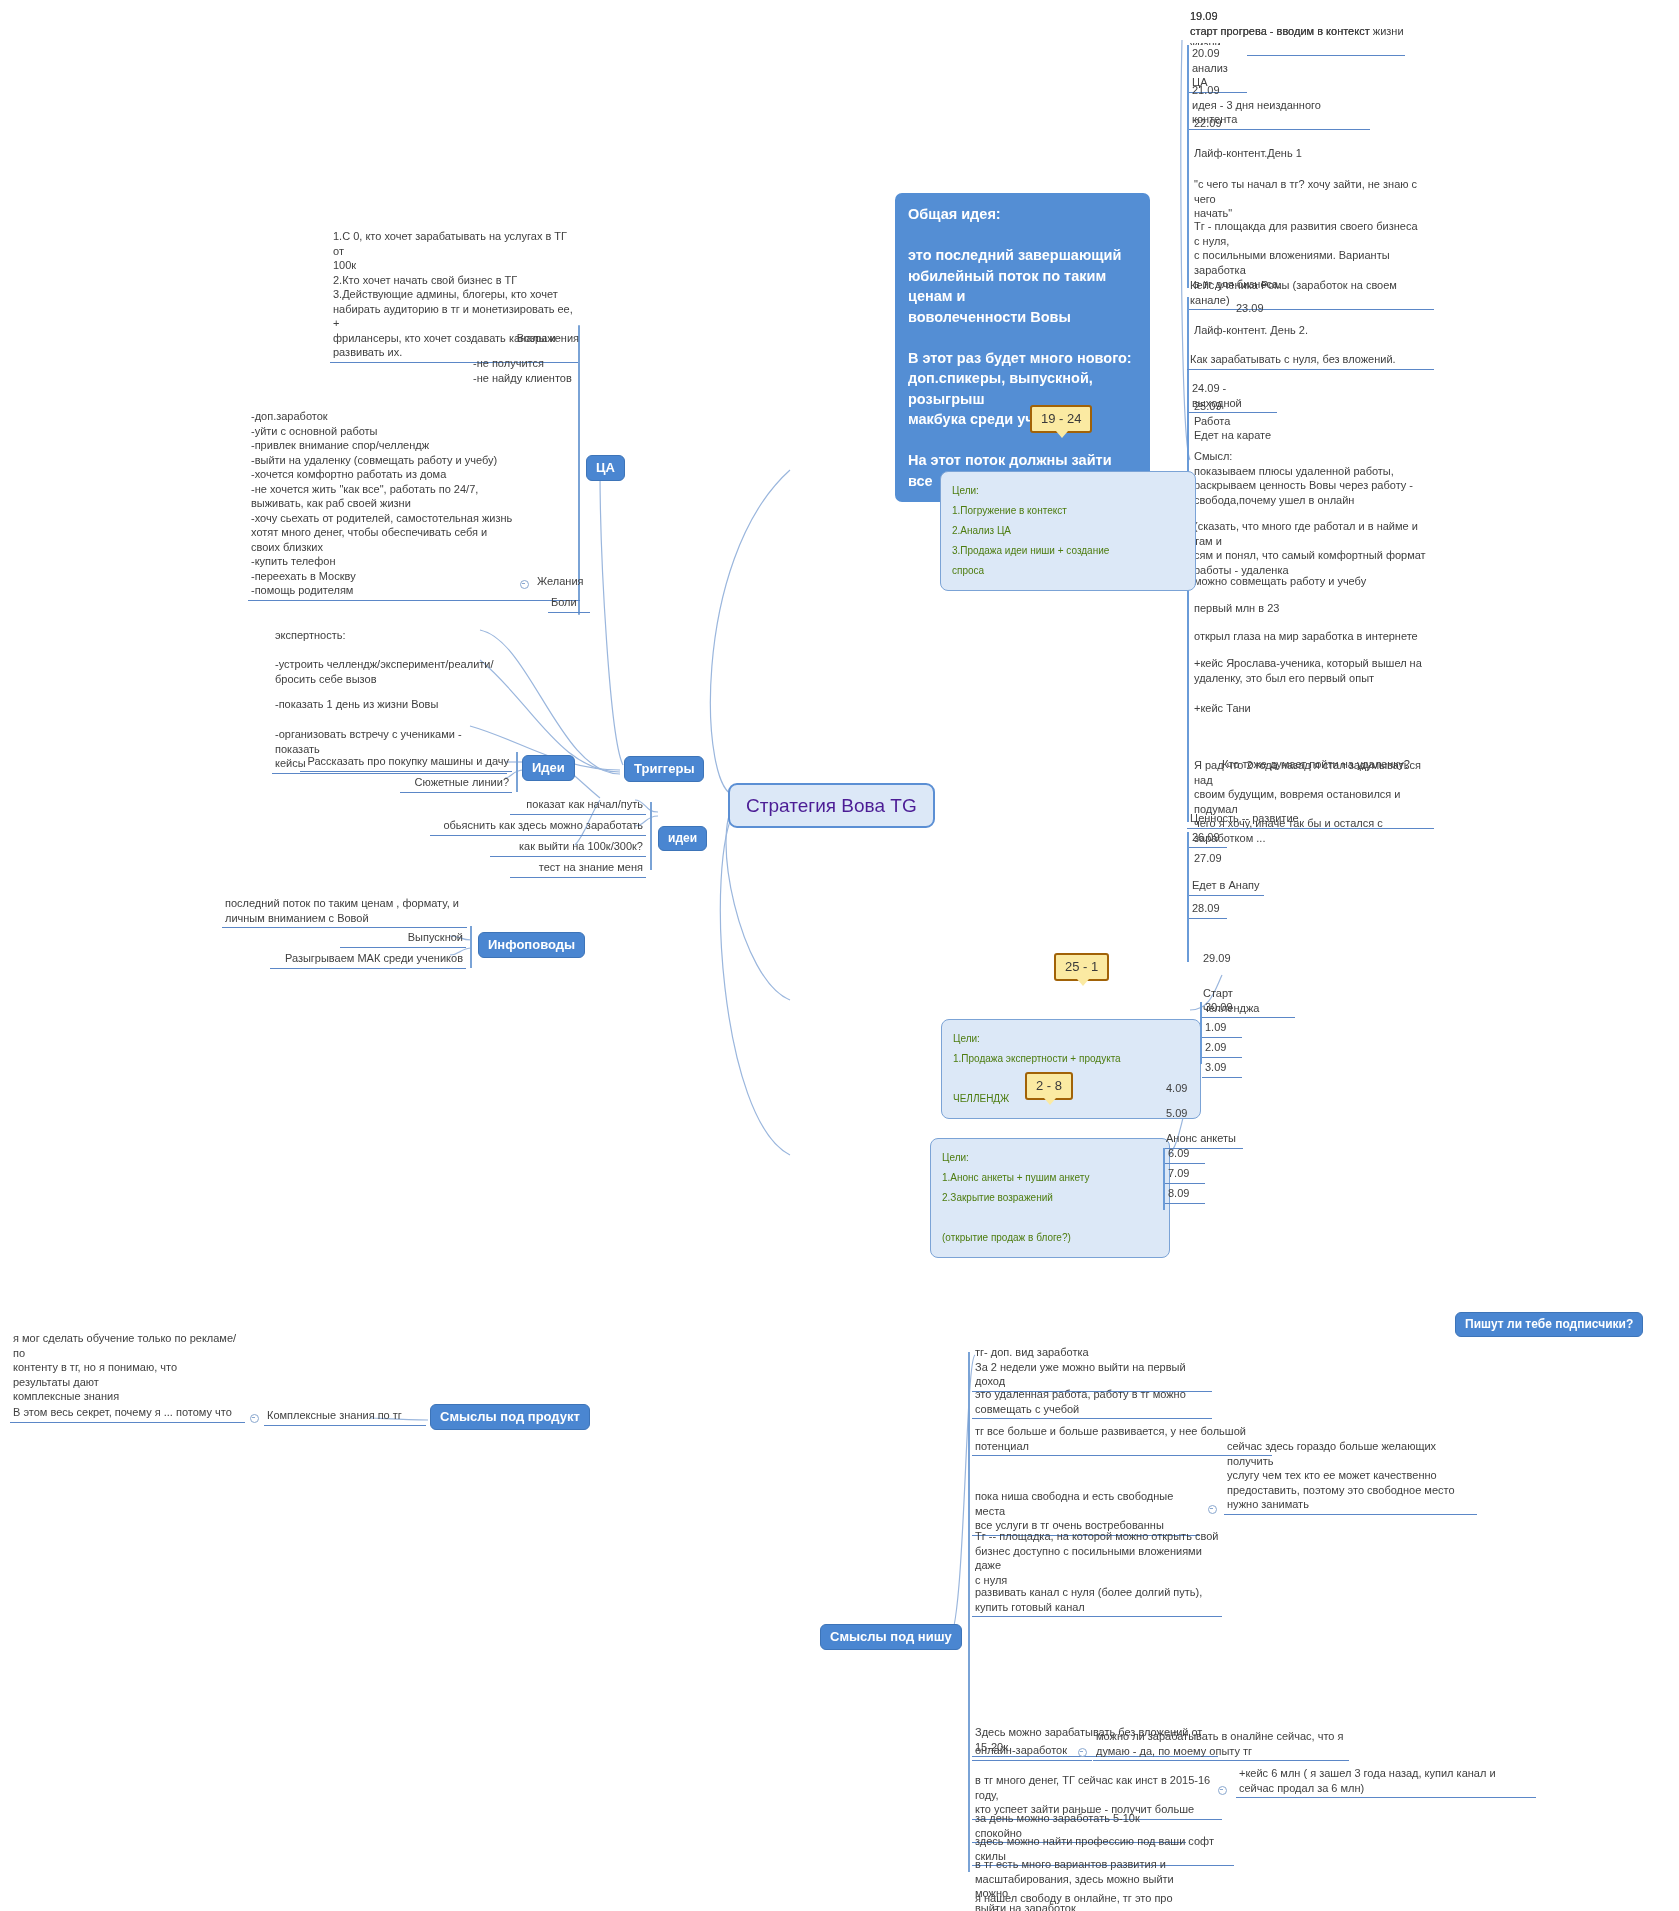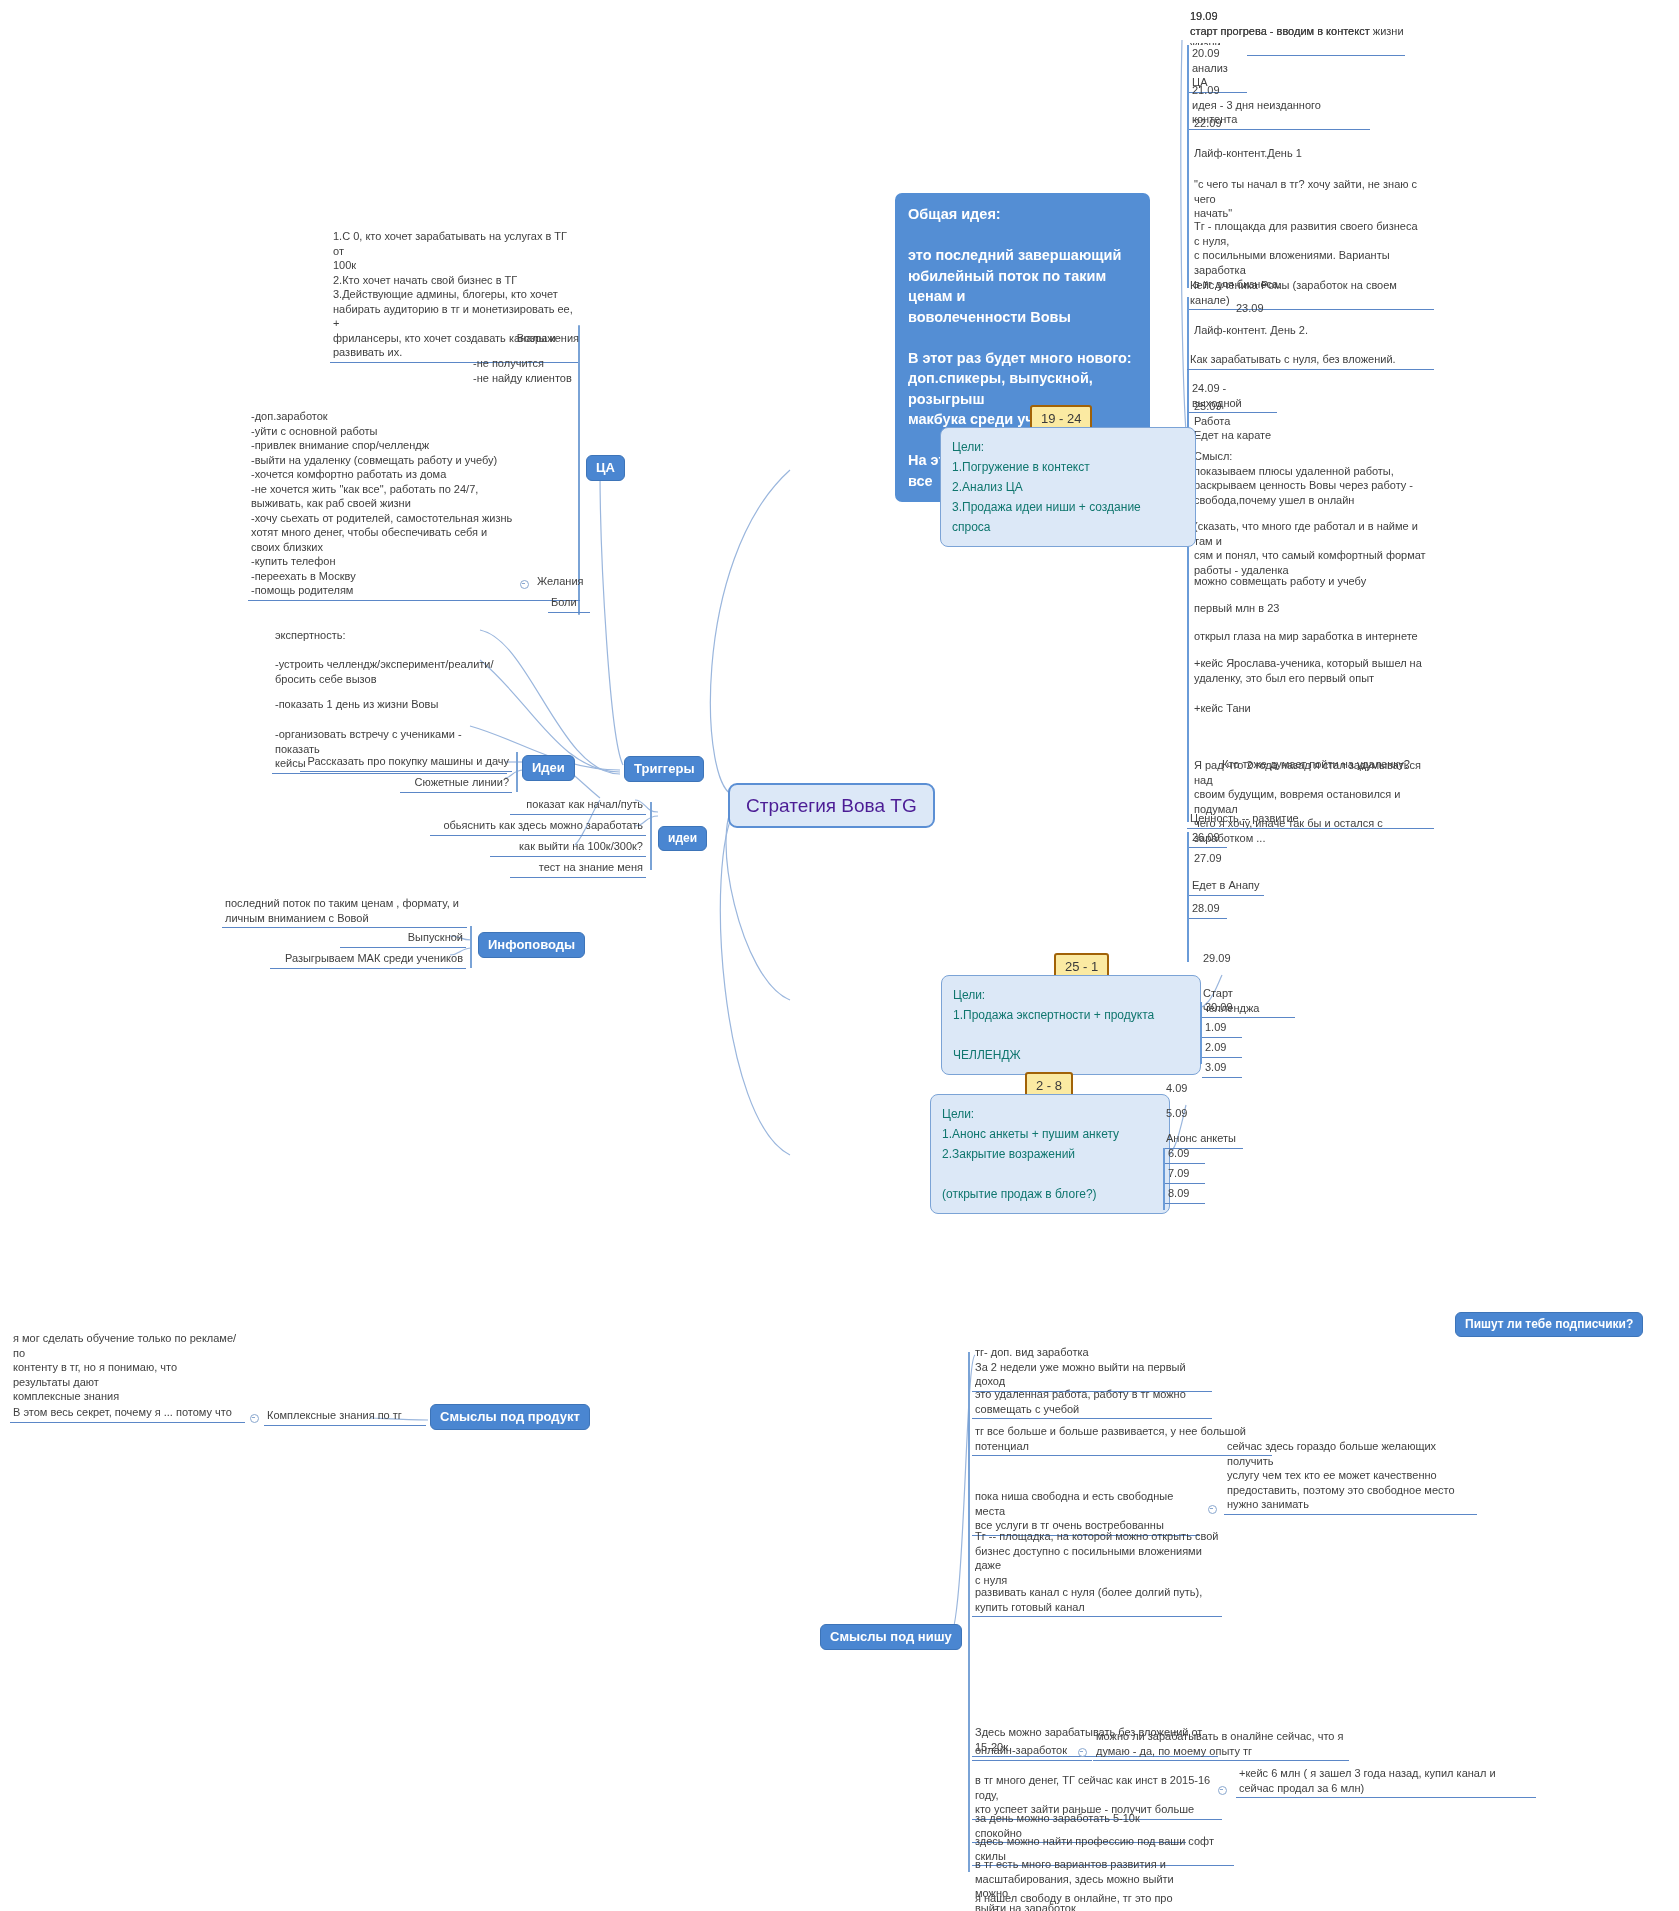--- a/index.html
+++ b/index.html
@@ -33,22 +33,22 @@
     font-size:15px;font-weight:bold;line-height:1;
     padding:6px 10px 7px 10px;white-space:nowrap;
     border:1px solid #3d74b8;
   }
   .pill.small{font-size:13px;padding:5px 9px 6px 9px;}
 
   
   .goalbox{
     position:absolute;box-sizing:border-box;
     background:#dce8f7;border:1.5px solid #7ba3d6;border-radius:8px;
-    color:#0f766e;font-size:12px;line-height:20px;
-    padding:9px 11px;white-space:pre-wrap;
+    color:#4d7c0f;font-size:10px;line-height:20px;
+    padding:9px 11px;white-space:pre-wrap;margin-top:44px;
   }
 
   
   .ideapanel{
     position:absolute;box-sizing:border-box;
     background:#548ed4;color:#ffffff;border-radius:7px;
     font-size:14.5px;line-height:20.5px;font-weight:bold;
     padding:11px 13px;white-space:pre-wrap;
   }
 

